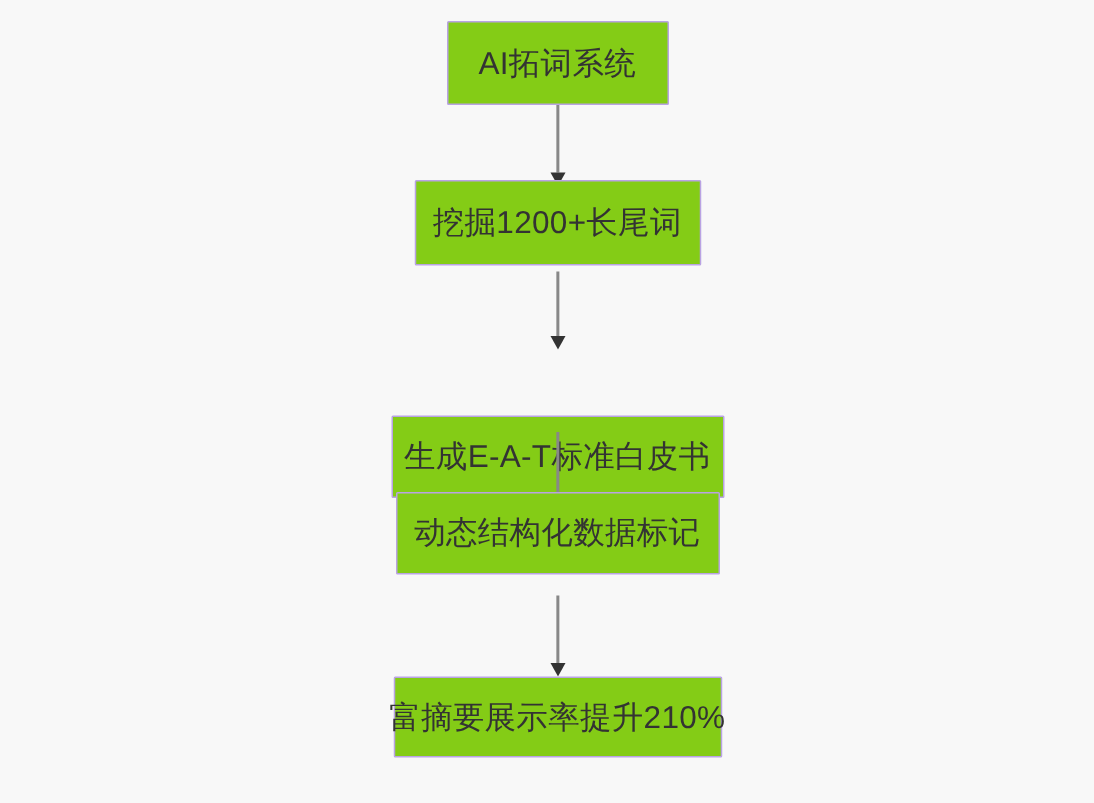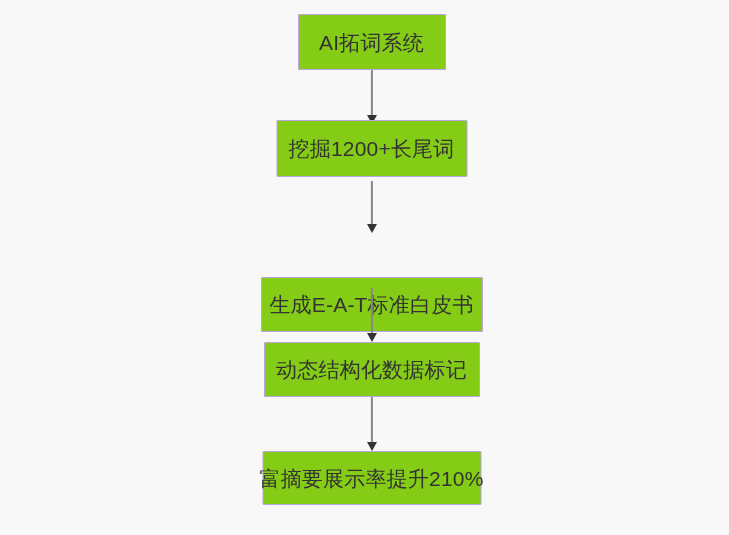--- a/index.html
+++ b/index.html
@@ -61,21 +61,21 @@
     height: 0;
     border-left: 5.5px solid transparent;
     border-right: 5.5px solid transparent;
     border-top: 9px solid #333333;
   }
 
   
   #node-1 { top: 14px;  width: 148px; height: 56px; margin-left: 7px; }
   #node-2 { top: 120px; width: 191px; height: 57px; margin-left: 7px; }
   #node-3 { top: 233px; width: 222px; height: 55px; margin-left: 7px; margin-top: 44px; }
-  #node-4 { top: 342px; width: 216px; height: 55px; margin-left: 7px; text-align: center; }
+  #node-4 { top: 328px; width: 216px; height: 55px; margin-left: 7px; text-align: center; }
   #node-5 { top: 451px; width: 219px; height: 54px; margin-left: 7px; }
 
   #connector-1 { top: 70px;  height: 54px; margin-left: 7px; }
   #connector-2 { top: 181px; height: 52px; margin-left: 7px; }
   #connector-3 { top: 288px; height: 54px; margin-left: 7px; }
   #connector-4 { top: 397px; height: 54px; margin-left: 7px; }
   #connector-1 .line { height: 45px; }
   #connector-2 .line { height: 43px; }
   #connector-3 .line { height: 45px; }
   #connector-4 .line { height: 45px; }

